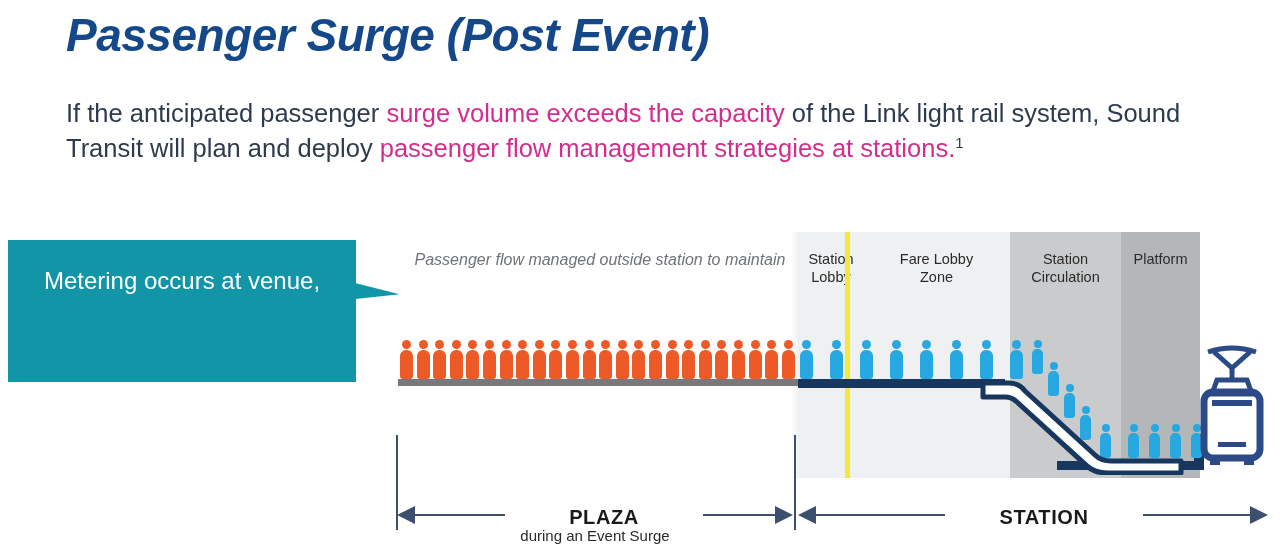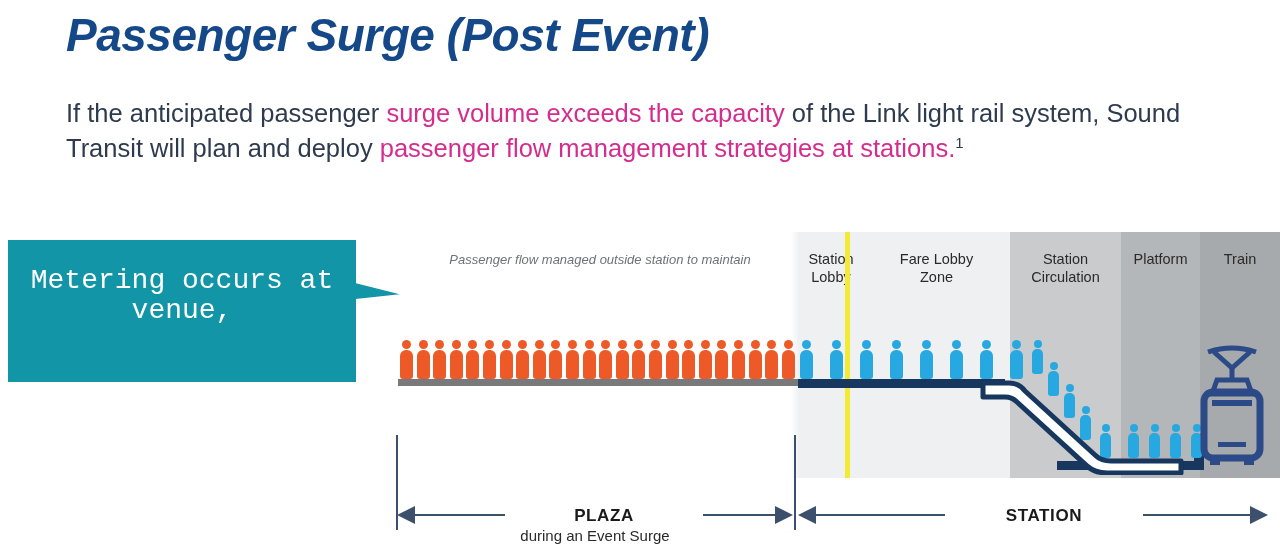--- a/index.html
+++ b/index.html
@@ -86,21 +86,21 @@
   .zone-vert     { left: 619px; width: 111px; background: #c9cbcd; }
   .zone-plat     { left: 730px; width: 79px;  background: #b4b7b9; }
   .zone-train    { left: 809px; width: 80px;  background: #a7aaac; }
 
   .caption-outside {
     position: absolute;
     left: 22px;
     top: 18px;
     width: 374px;
     text-align: center;
-    font-size: 13px;
+    font-size: 16px;
     line-height: 19px;
     font-style: italic;
     color: #6f7276;
   }
 
   
   .fare-gate {
     position: absolute;
     left: 845px;
     top: 232px;
@@ -179,42 +179,41 @@
     width: 348px;
     height: 142px;
     background: #1295a6;
   }
   .callout-text {
     position: absolute;
     left: 0; top: 26px;
     width: 348px;
     text-align: center;
     color: #ffffff;
-    font-size: 28px;
+    font-size: 24px;
     line-height: 30px;
-    font-family: Liberation Mono, monospace;
   }
   .callout-tail {
     position: absolute;
     left: 355px;
     top: 283px;
     width: 0; height: 0;
     border-top: 17px solid #1295a6;
     border-bottom: 17px solid transparent;
     border-right: 46px solid transparent;
     transform: rotate(14deg);
     transform-origin: 0 0;
   }
 
   
   .span-rule { position: absolute; }
   .span-label {
     position: absolute;
     text-align: center;
-    font-size: 17px;
+    font-size: 20px;
     font-weight: bold;
     color: #1a1a1a;
     letter-spacing: 0.6px;
     background: #ffffff;
     padding: 0 9px;
   }
   .span-sub {
     position: absolute;
     text-align: center;
     font-size: 15px;
@@ -258,23 +257,20 @@
       <div class="zone-label">
         <span>Station</span><br>
         <span>Circulation</span>
       </div>
     </div>
 
     <div class="zone zone-plat">
       <div class="zone-label">Platform</div>
     </div>
 
-    <div class="zone zone-train">
-      <div class="zone-label">Train</div>
-    </div>
   </div>
 </div>
 
 <div class="fare-gate"></div>
 
 <div class="plaza-ground"></div>
 <div class="station-floor"></div>
 <div class="lower-floor"></div>
 <div class="platform-riser"></div>
 

